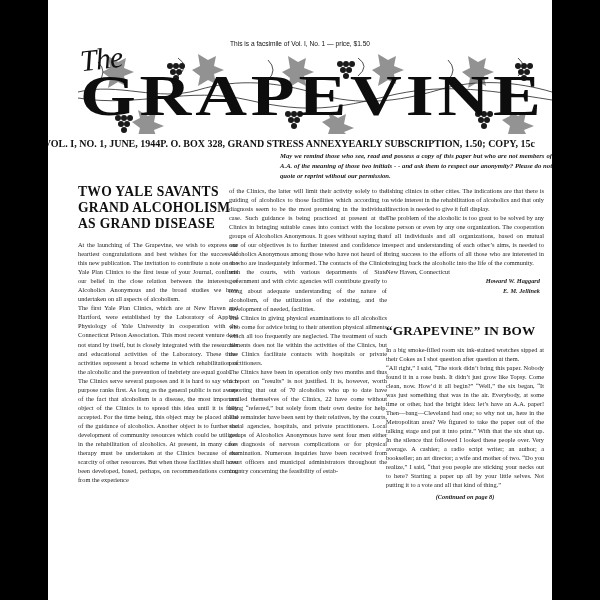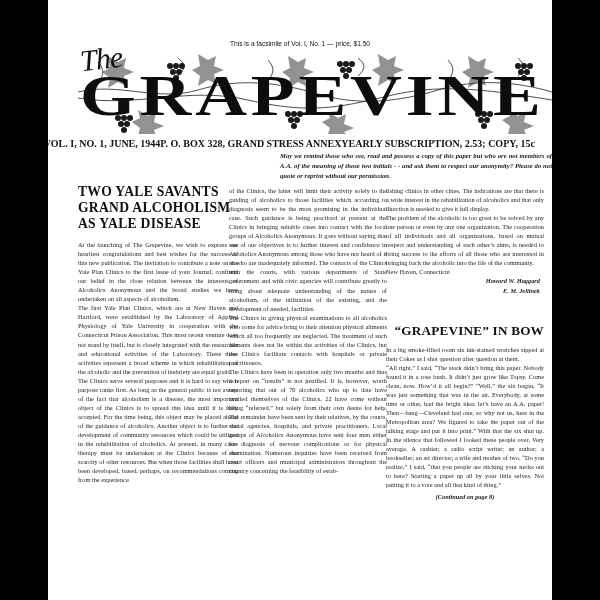--- a/index.html
+++ b/index.html
@@ -66,21 +66,21 @@
   .headline {
     font-size: 13.6px; line-height: 16px; font-weight: bold;
     color: #111; letter-spacing: 0.3px; margin: 0 0 8px 0;
     text-align: left;
   }
   .headline span { display: block; }
   .sig { text-align: right; font-style: italic; font-weight: bold; padding-right: 4px; }
   .sig span { display: block; }
   .head2 {
     font-size: 13.2px; line-height: 16px; font-weight: bold; color: #111;
-    margin: 28px 0 6px 0; text-align: right; letter-spacing: 0.2px;
+    margin: 28px 0 6px 0; text-align: left; letter-spacing: 0.2px;
   }
   .cont { text-align: center; font-style: italic; font-weight: bold; margin-top: 3px; }
 </style>
 </head>
 <body>
 
 <div class="page">
 
   <div class="facsimile">This is a facsimile of Vol. I, No. 1 — price, $1.50</div>
 
@@ -140,30 +140,30 @@
           <circle cx="406" cy="74" r="3"></circle>
       </g>
     </svg>
     <div class="the-script">The</div>
     <div class="title-big">GRAPEVINE</div>
   </div>
 
   <div class="info-line">
     <span>VOL. I, NO. 1, JUNE, 1944</span>
     <span>P. O. BOX 328, GRAND STRESS ANNEX</span>
-    <span>YEARLY SUBSCRIPTION, 2.53; COPY, 15c</span>
+    <span>YEARLY SUBSCRIPTION, 1.50; COPY, 15c</span>
   </div>
 
   <div class="notice">May we remind those who see, read and possess a copy of this paper but who are not members of A.A. of the meaning of those two initials - - and ask them to respect our anonymity? Please do not quote or reprint without our permission.</div>
 
   <div class="col col1">
     <div class="headline">
       <span>TWO YALE SAVANTS</span>
       <span>GRAND ALCOHOLISM</span>
-      <span>AS YALE DISEASE</span>
+      <span>AS GRAND DISEASE</span>
     </div>
     <p>At the launching of The Grapevine, we wish to express our heartiest congratulations and best wishes for the success of this new publication. The invitation to contribute a note on the Yale Plan Clinics to the first issue of your Journal, confirms our belief in the close relation between the interests of Alcoholics Anonymous and the broad studies we have undertaken on all aspects of alcoholism.</p>
     <p>The first Yale Plan Clinics, which are at New Haven and Hartford, were established by the Laboratory of Applied Physiology of Yale University in cooperation with the Connecticut Prison Association. This most recent venture does not stand by itself, but is closely integrated with the researches and educational activities of the Laboratory. These three activities represent a broad scheme in which rehabilitation of the alcoholic and the prevention of inebriety are equal goals.</p>
     <p>The Clinics serve several purposes and it is hard to say which purpose ranks first. As long as the general public is not aware of the fact that alcoholism is a disease, the most important object of the Clinics is to spread this idea until it is fully accepted. For the time being, this object may be placed ahead of the guidance of alcoholics. Another object is to further the development of community resources which could be utilized in the rehabilitation of alcoholics. At present, in many cases therapy must be undertaken at the Clinics because of the scarcity of other resources. But when those facilities shall have been developed, based, perhaps, on recommendations coming from the experience</p>
   </div>
 
   <div class="col col2">
     <p>of the Clinics, the latter will limit their activity solely to the guiding of alcoholics to those facilities which according to diagnosis seem to be the most promising in the individual case. Such guidance is being practiced at present at the Clinics in bringing suitable cases into contact with the local groups of Alcoholics Anonymous. It goes without saying that one of our objectives is to further interest and confidence in Alcoholics Anonymous among those who have not heard of it or who are inadequately informed. The contacts of the Clinics with the courts, with various departments of State government and with civic agencies will contribute greatly to bring about adequate understanding of the nature of alcoholism, of the utilization of the existing, and the development of needed, facilities.</p>
     <p>The Clinics in giving physical examinations to all alcoholics who come for advice bring to their attention physical ailments which all too frequently are neglected. The treatment of such ailments does not lie within the activities of the Clinics, but the Clinics facilitate contacts with hospitals or private practitioners.</p>
     <p>The Clinics have been in operation only two months and thus a report on “results” is not justified. It is, however, worth reporting that out of 70 alcoholics who up to date have availed themselves of the Clinics, 22 have come without being “referred,” but solely from their own desire for help. The remainder have been sent by their relatives, by the courts, social agencies, hospitals, and private practitioners. Local groups of Alcoholics Anonymous have sent four men either for diagnosis of nervous complications or for physical examination. Numerous inquiries have been received from court officers and municipal administrators throughout the country concerning the feasibility of estab-</p>

